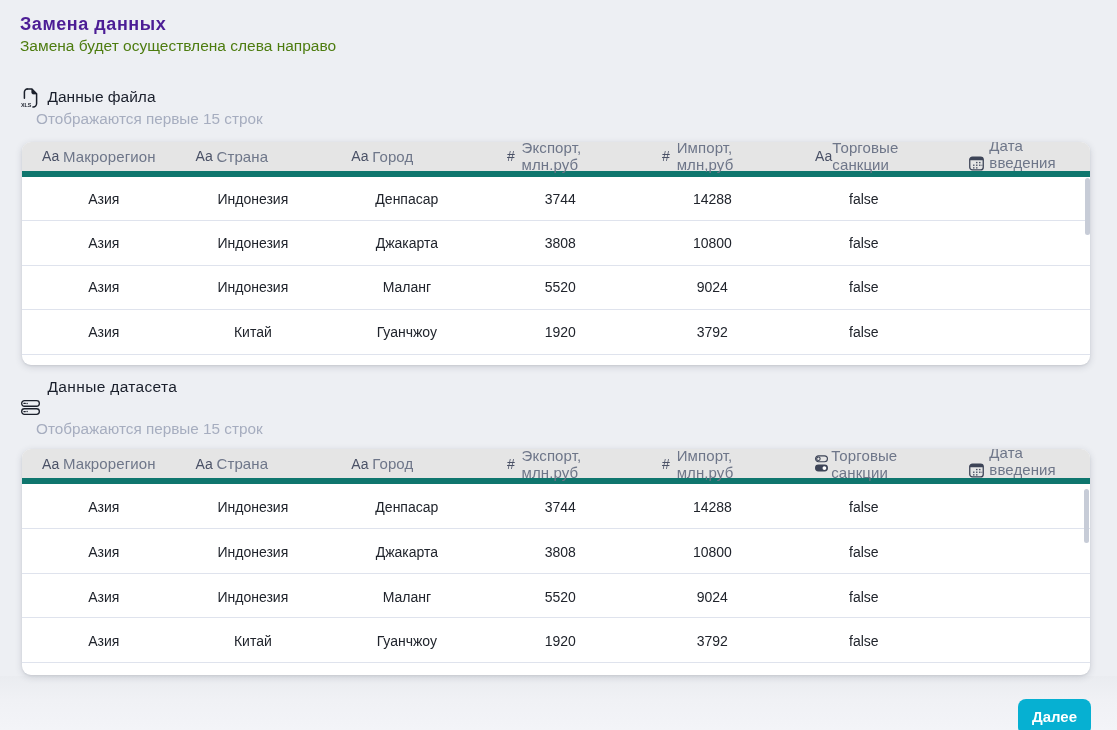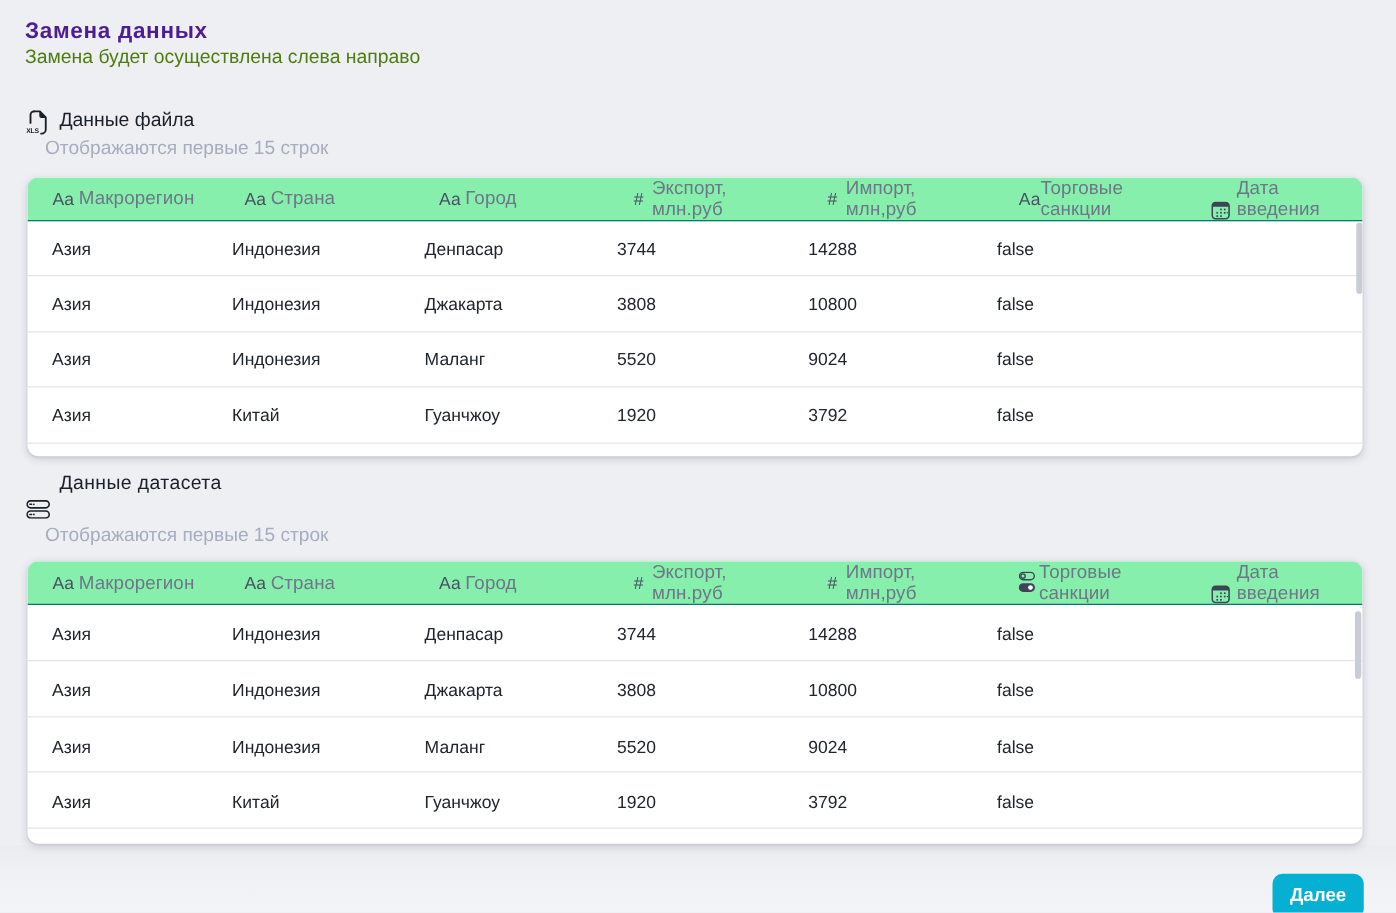--- a/index.html
+++ b/index.html
@@ -10,31 +10,31 @@
     position:relative;
   }
   .abs { position:absolute; }
   .title { left:20px; top:14.4px; font-size:18px; font-weight:bold; color:#4c1d95; letter-spacing:0.55px; }
   .subtitle { left:20px; top:37.05px; font-size:15.5px; color:#4d7c0f; }
   .sec-txt { font-size:15.5px; font-weight:normal; color:#1a1f2b; }
   .sec-sub { left:24px; font-size:15.3px; color:#a6adbf;margin-left:12px; }
 
   .tbl { position:absolute; left:22px; width:1068px; background:#fff; border-radius:9px;
          box-shadow:0 2px 7px rgba(40,50,70,0.17), 0 1px 2px rgba(40,50,70,0.08); overflow:hidden; }
-  .thead { height:35.4px; background:#86efac; border-bottom:1px solid #0f766e; display:flex; align-items:center;gap:20px; }
+  .thead { height:35.4px; background:#e5e5e5; border-bottom:6px solid #0f766e; display:flex; align-items:center;gap:20px; }
   .th { display:flex; align-items:center; padding-left:20px; height:100%; }
   .th .ic { width:21px; display:flex; align-items:center; }
   .th .icn { width:17.5px; }
   .th .glyph { font-size:14px; color:#4a5166; }
   .th .lbl { font-size:15px; color:#6e7689; letter-spacing:0.1px; }
   .row { height:44.4px; display:flex; align-items:center; border-bottom:1px solid #dfe3ed; }
   .t2 .row { height:44.8px; }
   .t2 .td { position:relative; top:1px; }
   .row:last-of-type { }
-  .td { font-size:14px; color:#20242c; padding-left:19.7px; }
+  .td { font-size:14px; color:#20242c; padding-left:19.7px;text-align:center; }
   .c0 { width:144px; } .c1 { width:154px; } .c2 { width:154px; } .c3 { width:153px; }
   .c4 { width:151px; } .c5 { width:152px; } .c6 { width:160px;align-items:flex-end; }
   .thumb { position:absolute; background:#c7ccd7; border-radius:2.5px; }
 
   .footer-grad { left:0; top:676px; width:1117px; height:54px;
     background:linear-gradient(180deg,#eaecf0 0%, #f0f1f5 45%, #f3f4f8 100%); }
   .btn-cancel { left:924.5px; top:732px; font-size:12px; color:#2d3440; }
   .btn-next { left:1017.6px; top:698.7px; width:73.8px; height:36px; background:#06b0d2;
     border-radius:8px; color:#fff; font-size:15px; font-weight:bold; display:flex; align-items:center; justify-content:center; }
 </style>

